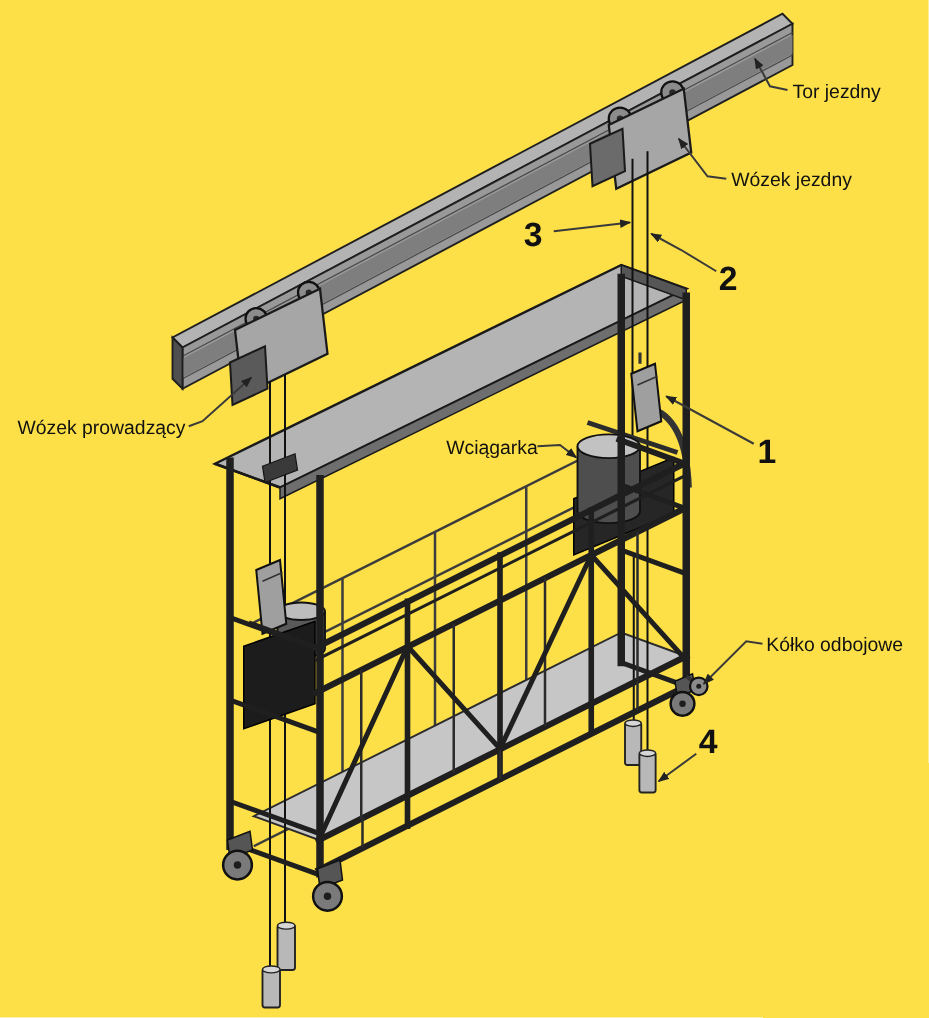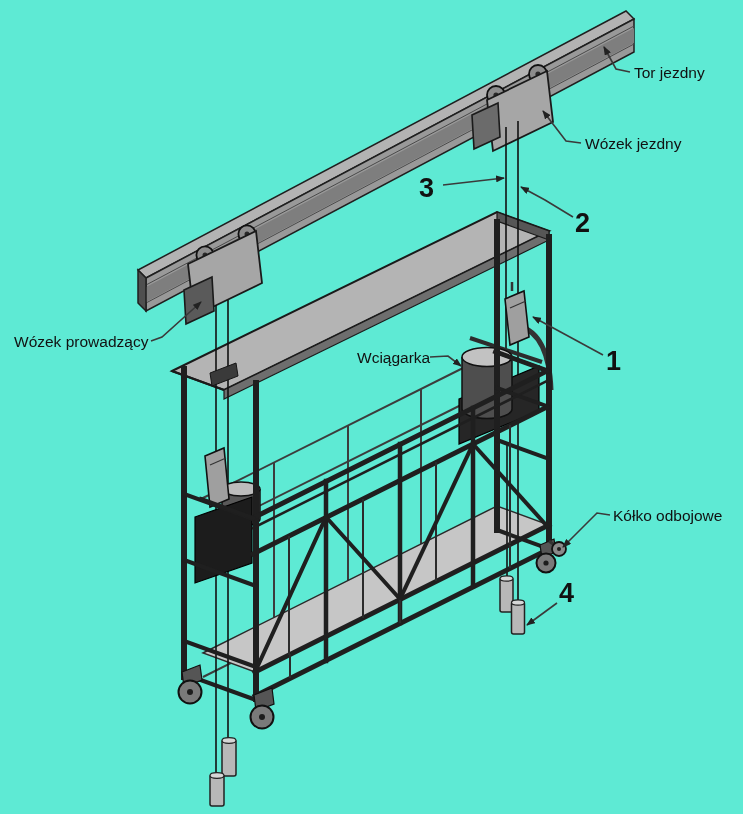--- a/index.html
+++ b/index.html
@@ -1,16 +1,16 @@
 <!DOCTYPE html>
 <html><head>
 <meta charset="utf-8">
 <style>
   html,body{margin:0;padding:0;background:#ffffff;}
-  .stage{position:relative;width:743px;height:814px;background:#5eead4;overflow:hidden;
+  .stage{position:relative;width:743px;height:814px;background:#fde047;overflow:hidden;
          font-family:"Liberation Sans","DejaVu Sans",sans-serif;}
   svg{display:block;}
   .member{stroke:#1f1f1f;stroke-linecap:square;fill:none;}
   .thin{stroke:#2b2b2b;stroke-width:2;fill:none;}
   .back{stroke:#3c3c3c;stroke-width:2;fill:none;}
   .rope{stroke:#111111;stroke-width:1.6;fill:none;}
   .leader{stroke:#3a3a3a;stroke-width:1.6;fill:none;}
   .lbl{font-size:15.5px;fill:#111111;}
   .num{font-size:27px;font-weight:bold;fill:#111111;}
 </style>

